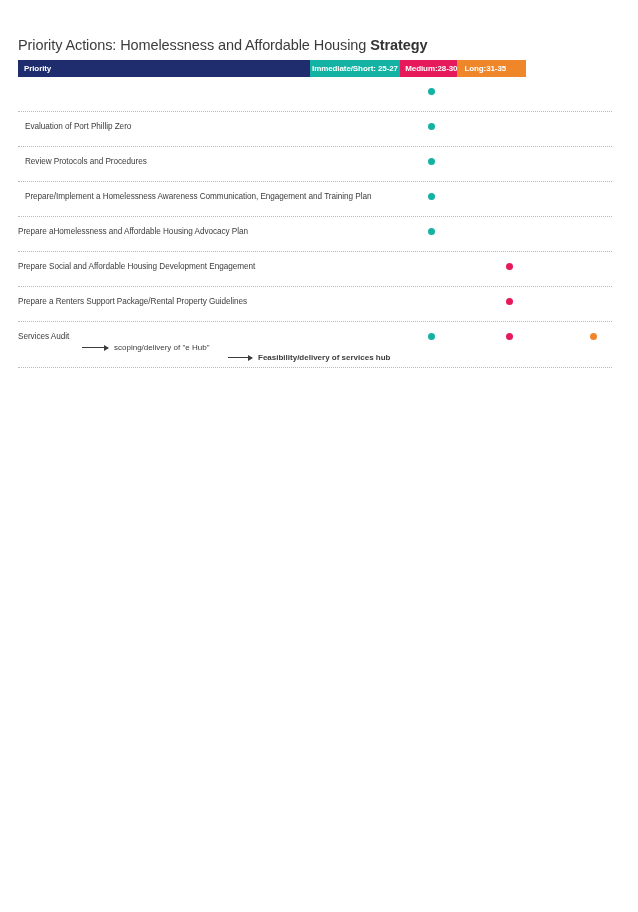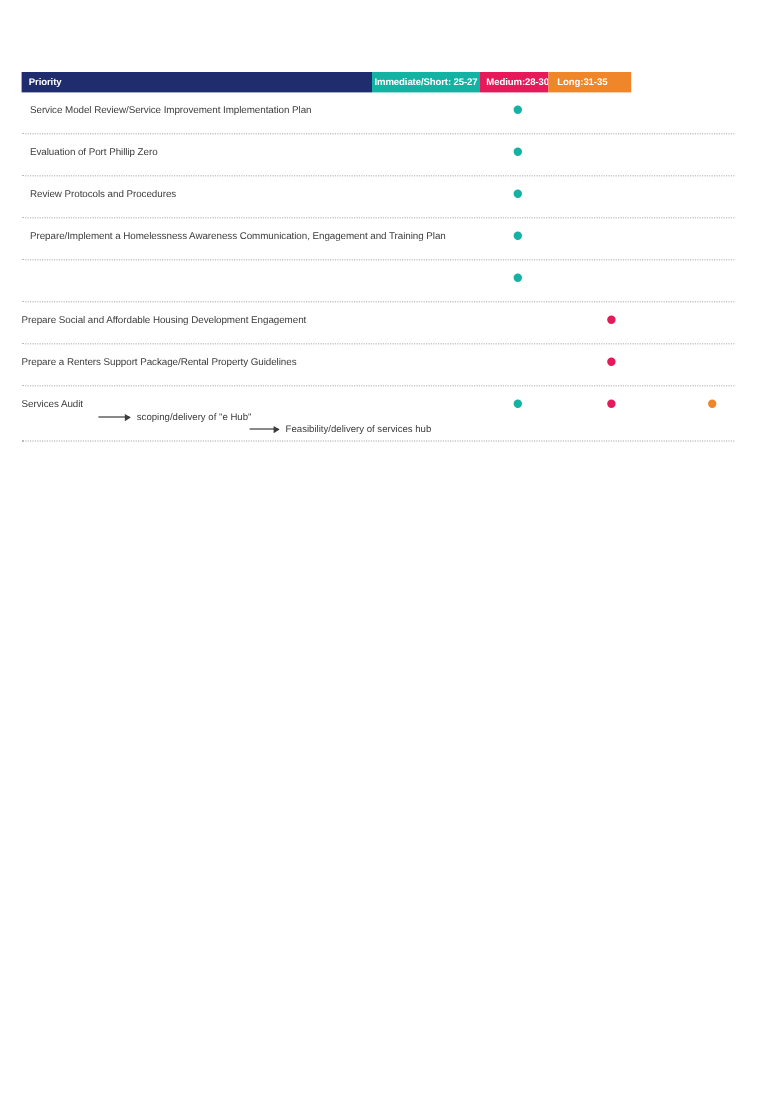--- a/index.html
+++ b/index.html
@@ -147,66 +147,70 @@
     border-left: 5px solid #3c3c3c;
     border-top: 3px solid transparent;
     border-bottom: 3px solid transparent;
   }
   #annot-1 {
     left: 64px;
     top: 21px;
   }
   #annot-1 .arrow { width: 26px; }
   #annot-2 {
-    left: 190px;
+    left: 210px;
     top: 31px;
+    font-weight: bold;
   }
   #annot-2 .arrow { width: 24px; }
 </style>
 </head>
 <body>
 
 <div id="page">
 
+  <div id="title">
+    <span>Priority Actions: Homelessness and Affordable Housing </span><span class="t-strong">Strategy</span>
+  </div>
 
   <div id="header-band">
     <div class="hdr-seg" id="hdr-priority" style="background: rgb(31, 44, 110);">
       <span>Priority</span>
     </div>
     <div class="hdr-seg" id="hdr-immediate" style="background: rgb(20, 178, 162);">
       <span>Immediate/Short: 25-27</span>
     </div>
     <div class="hdr-seg" id="hdr-medium" style="background: rgb(230, 25, 90);">
       <span>Medium:28-30</span>
     </div>
     <div class="hdr-seg" id="hdr-long" style="background: rgb(240, 134, 42);">
       <span>Long:31-35</span>
     </div>
   </div>
 
   <div id="rows">
 
     <div id="standard-rows">
         <div class="row indent">
-          <div class="row-label">Service Model Review/Service Improvement Implementation Plan</div>
           <div class="dot immediate" style="background: rgb(20, 178, 162);"></div>
         </div>
         <div class="row indent">
           <div class="row-label">Evaluation of Port Phillip Zero</div>
           <div class="dot immediate" style="background: rgb(20, 178, 162);"></div>
         </div>
         <div class="row indent">
           <div class="row-label">Review Protocols and Procedures</div>
           <div class="dot immediate" style="background: rgb(20, 178, 162);"></div>
         </div>
         <div class="row indent">
           <div class="row-label">Prepare/Implement a Homelessness Awareness Communication, Engagement and Training Plan</div>
           <div class="dot immediate" style="background: rgb(20, 178, 162);"></div>
         </div>
         <div class="row">
+          <div class="row-label">Prepare aHomelessness and Affordable Housing Advocacy Plan</div>
           <div class="dot immediate" style="background: rgb(20, 178, 162);"></div>
         </div>
         <div class="row">
           <div class="row-label">Prepare Social and Affordable Housing Development Engagement</div>
           <div class="dot medium" style="background: rgb(230, 25, 90);"></div>
         </div>
         <div class="row">
           <div class="row-label">Prepare a Renters Support Package/Rental Property Guidelines</div>
           <div class="dot medium" style="background: rgb(230, 25, 90);"></div>
         </div>

